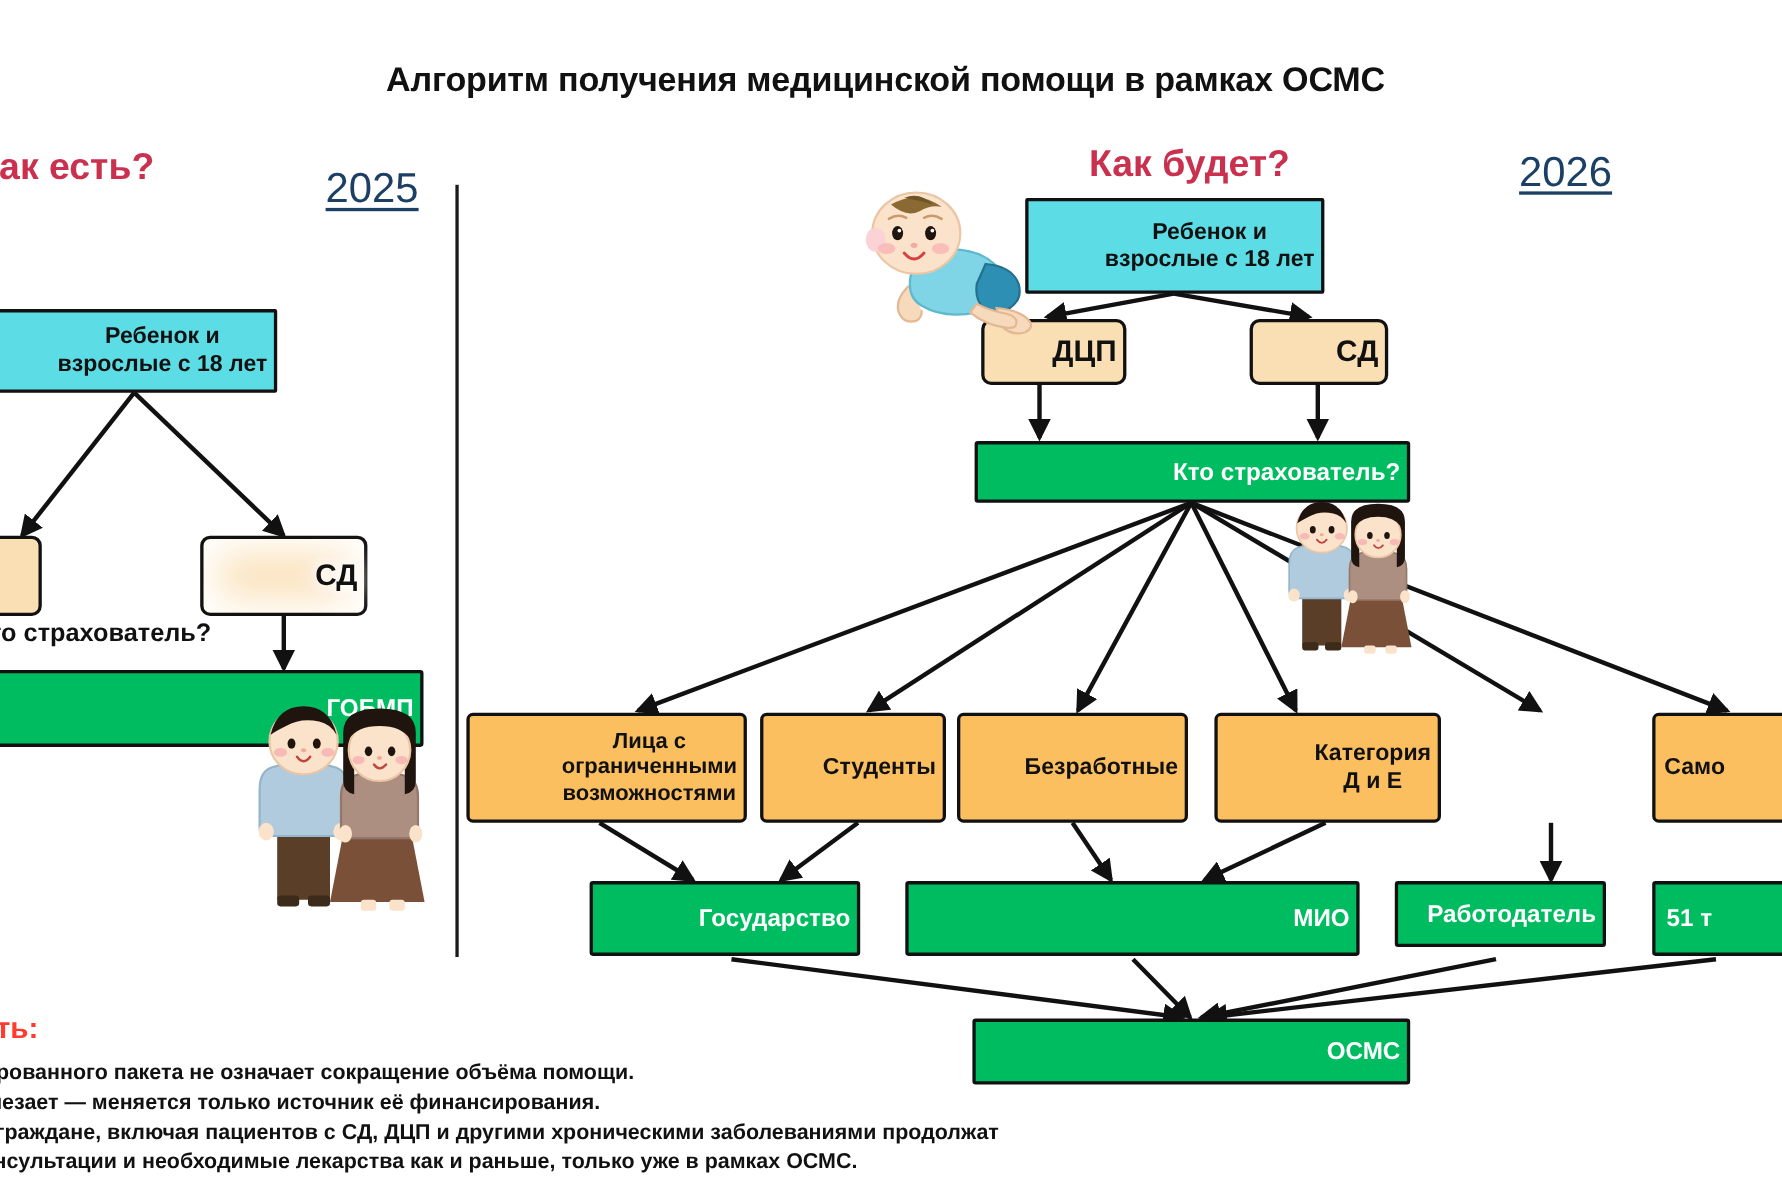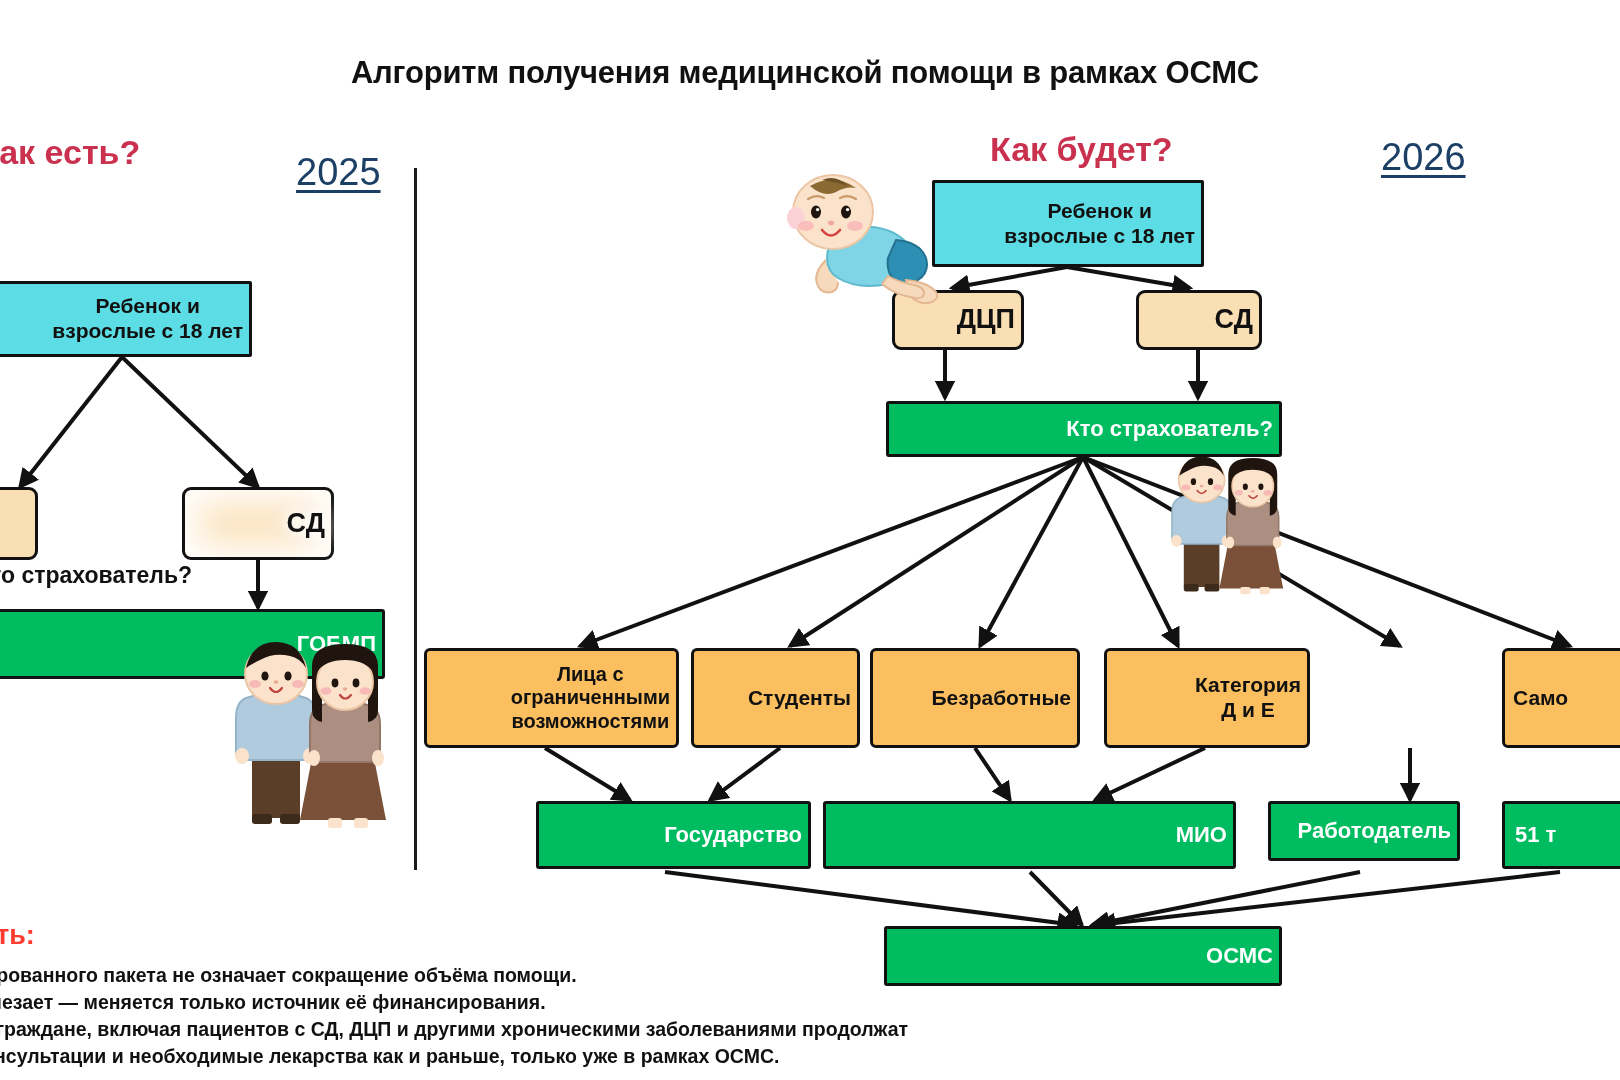--- a/index.html
+++ b/index.html
@@ -230,21 +230,21 @@
       <div>Категория</div>
       <div>Д и Е</div>
     </div>
   </div>
 
 
   <div class="node orange" style="left:1502px; top:648px; width:160px; height:100px; font-size:21px; justify-content:flex-start; padding-left:8px;">
     <span>Само</span>
   </div>
 
-  <div class="node green" style="left:536px; top:801px; width:275px; height:68px; font-size:22px;">
+  <div class="node green" style="left:536px; top:801px; width:246px; height:68px; font-size:22px;">
     <span>Государство</span>
   </div>
 
   <div class="node green" style="left:823px; top:801px; width:413px; height:68px; font-size:22px;">
     <span>МИО</span>
   </div>
 
   <div class="node green" style="left:1268px; top:801px; width:192px; height:60px; font-size:22px;">
     <span>Работодатель</span>
   </div>

